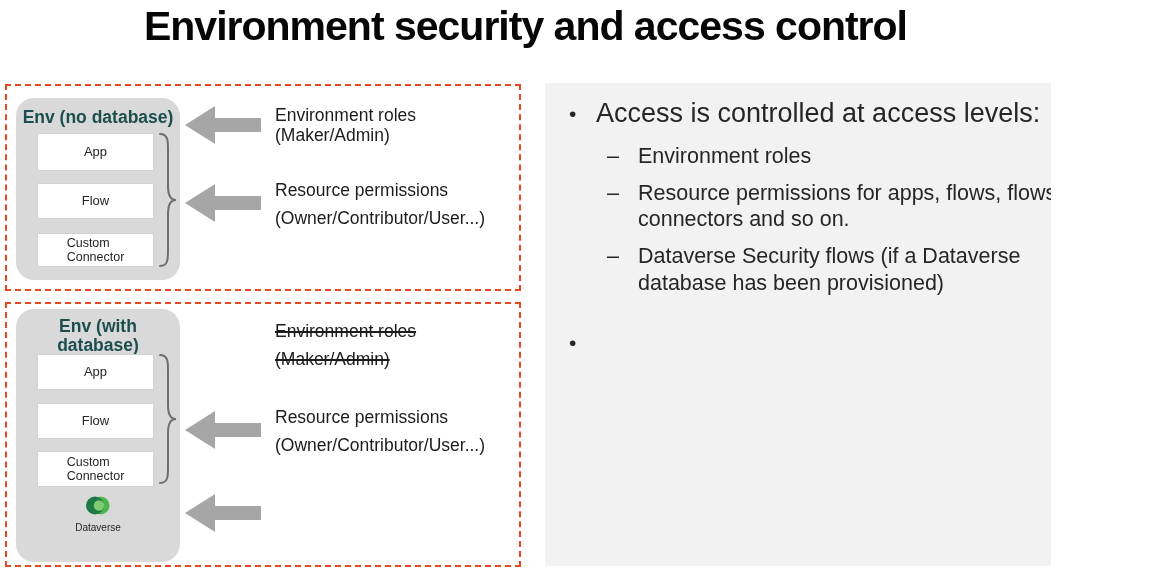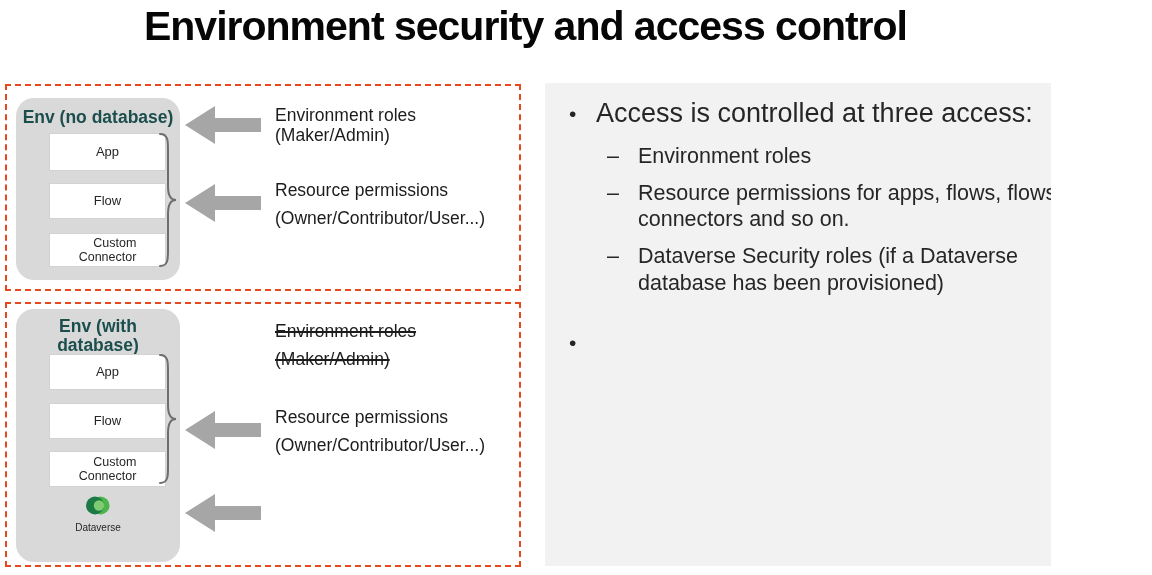--- a/index.html
+++ b/index.html
@@ -27,24 +27,24 @@
   .dbox-bottom .env-panel { top: 5px; height: 253px; }
 
   .env-title {
     text-align: center; font-weight: 700; font-size: 17.5px;
     color: var(--env-title, #1D4E4E); white-space: pre-line; line-height: 1.08;
   }
   .dbox-top .env-title { margin-top: 10px; }
   .dbox-bottom .env-title { margin-top: 8px; }
 
   .res-box {
-    position: absolute; left: 33px; width: 117px;
+    position: absolute; left: 21px; width: 117px;
     background: #fff; border: 1px solid #d2d2d2;
     display: flex; align-items: center; justify-content: center;
-    text-align: right; font-size: 13px; color: #262626;
+    text-align: left; font-size: 13px; color: #262626;
     white-space: pre-line; line-height: 1.15;
   }
   .dbox-top .rb0 { top: 35px; height: 38px; }
   .dbox-top .rb1 { top: 85px; height: 36px; }
   .dbox-top .rb2 { top: 135px; height: 34px; font-size: 12.5px; }
   .dbox-bottom .rb0 { top: 45px; height: 36px; }
   .dbox-bottom .rb1 { top: 94px; height: 36px; }
   .dbox-bottom .rb2 { top: 142px; height: 36px; font-size: 12.5px; }
 
   .brace { position: absolute; left: 150px; }
@@ -148,36 +148,36 @@
 (Owner/Contributor/User...)</div>
 
     <svg class="arrow ar3" viewBox="0 0 76 38">
       <polygon points="0,19 30,0 30,12 76,12 76,26 30,26 30,38" style="fill:var(--arrow,#A6A6A6)"></polygon>
     </svg>
   </div>
 
   <div class="notes">
     <div class="bullet-row b1">
       <span class="dot">•</span>
-      <span class="pre">Access is controlled at three access:</span>
+      <span class="pre">Access is controlled at access levels:</span>
     </div>
 
     <div class="subs">
       <div class="sub">
         <span class="dash">–</span>
         <span class="pre">Environment roles</span>
       </div>
       <div class="sub">
         <span class="dash">–</span>
         <span class="pre">Resource permissions for apps, flows, flows
 connectors and so on.</span>
       </div>
       <div class="sub">
         <span class="dash">–</span>
-        <span class="pre">Dataverse Security roles (if a Dataverse
+        <span class="pre">Dataverse Security flows (if a Dataverse
 database has been provisioned)</span>
       </div>
     </div>
 
     <div class="bullet-row b2">
       <span class="dot">•</span>
     </div>
   </div>
 
 </div>

